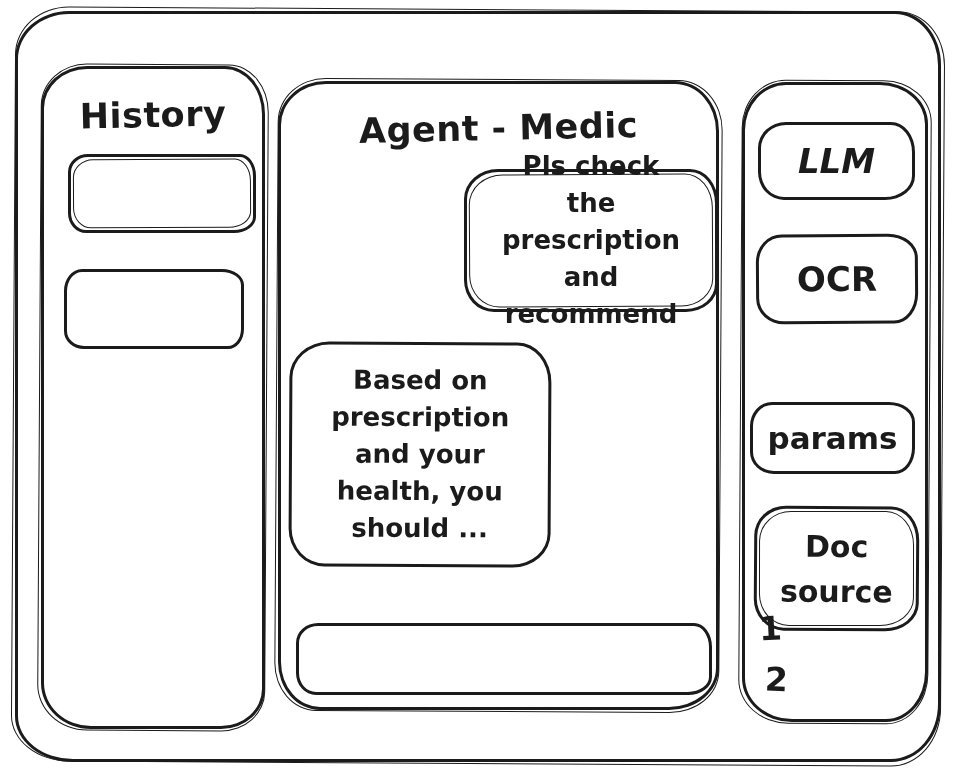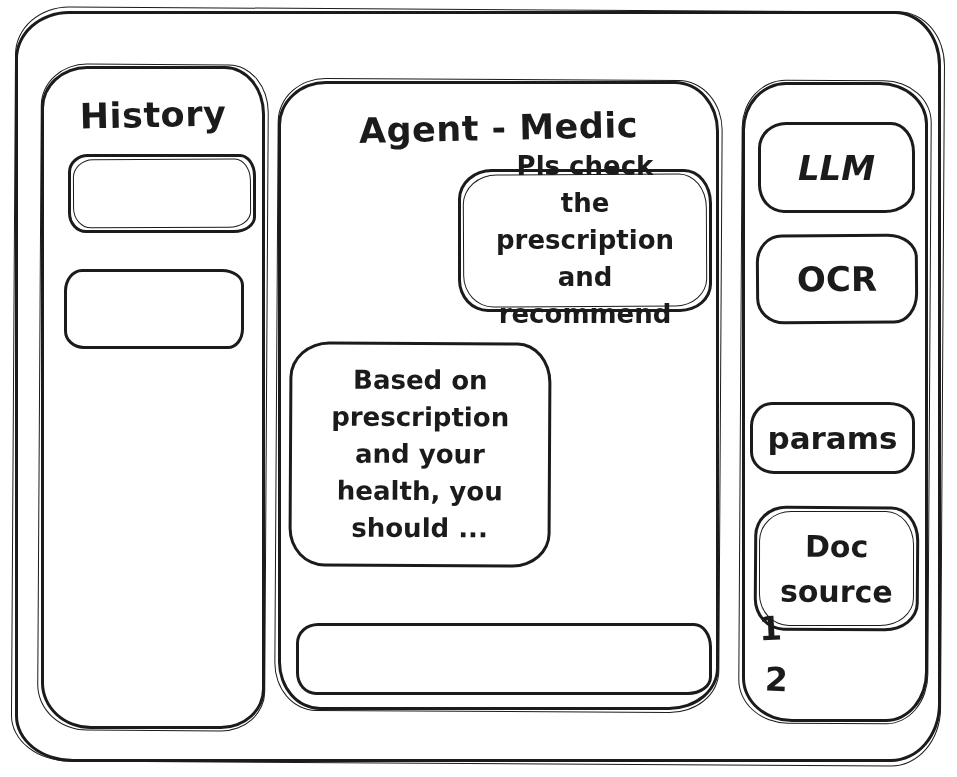--- a/index.html
+++ b/index.html
@@ -34,37 +34,37 @@
   .history-item{background:#fff;}
   #hist1{left:24px;top:85px;width:188px;height:79px;border-radius:20px 16px 22px 18px / 18px 22px 16px 20px;}
   #hist2{left:20px;top:200px;width:180px;height:80px;border-radius:18px 22px 16px 20px / 22px 16px 20px 18px;}
   
   #chat{left:260px;top:67px;width:441px;height:629px;border-radius:48px 44px 50px 42px / 44px 50px 42px 48px;}
   #chat .panel-title{top:24px;}
   .bubble{
     display:flex;align-items:center;justify-content:center;text-align:center;
     font-size:26px;font-weight:600;line-height:1.42;
   }
-  #user-bubble{left:177px;top:85px;width:254px;height:143px;padding:6px 28px;
+  #user-bubble{left:183px;top:85px;width:254px;height:143px;padding:6px 28px;
     border-radius:34px 28px 32px 30px / 30px 34px 28px 32px;}
   #agent-bubble{left:8px;top:258px;width:262px;height:225px;padding:6px 38px;
     border-radius:40px 34px 38px 36px / 36px 40px 34px 38px;transform:rotate(.3deg);}
   #chat-input{
     position:absolute;left:15px;top:539px;width:416px;height:72px;box-sizing:border-box;
     border:3px solid #1b1b1b;border-radius:22px 18px 24px 20px / 20px 24px 18px 22px;
     background:#fff;font:600 24px "DejaVu Sans", sans-serif;color:#1b1b1b;
     padding:0 18px;outline:none;
   }
   
   #tools{left:724px;top:68px;width:186px;height:640px;border-radius:44px 48px 42px 50px / 48px 42px 50px 44px;}
   .tool-btn{
     display:flex;align-items:center;justify-content:center;text-align:center;
     font-weight:700;cursor:pointer;
   }
-  #btn-llm{left:13px;top:37px;width:157px;height:91px;font-size:34px;font-style:italic;
+  #btn-llm{left:13px;top:37px;width:157px;height:78px;font-size:34px;font-style:italic;
     border-radius:28px 24px 30px 26px / 26px 30px 24px 28px;}
   #btn-ocr{left:11px;top:149px;width:162px;height:90px;font-size:34px;
     border-radius:26px 30px 24px 28px / 28px 24px 30px 26px;transform:rotate(-.4deg);}
   #btn-params{left:5px;top:317px;width:165px;height:72px;font-size:31px;
     border-radius:22px 26px 20px 24px / 24px 20px 26px 22px;text-align:right;}
   #btn-doc{left:9px;top:421px;width:165px;height:125px;font-size:30px;line-height:1.5;
     padding:0 30px;box-sizing:border-box;
     border-radius:32px 28px 34px 30px / 30px 34px 28px 32px;transform:rotate(.4deg);}
   .doc-num{
     position:absolute;font-size:33px;font-weight:700;cursor:pointer;

